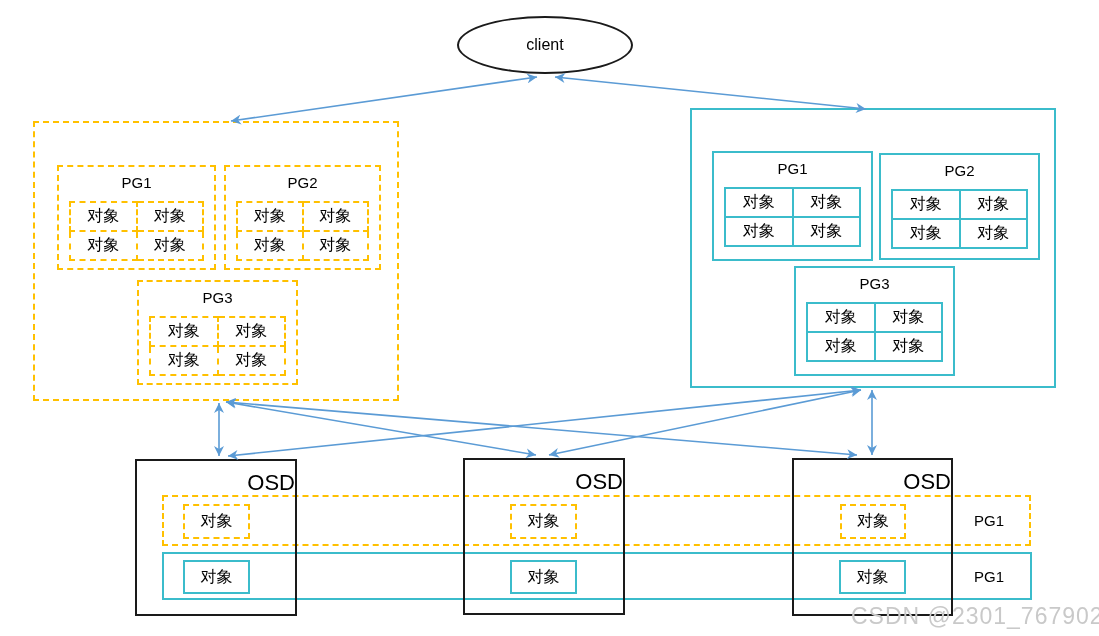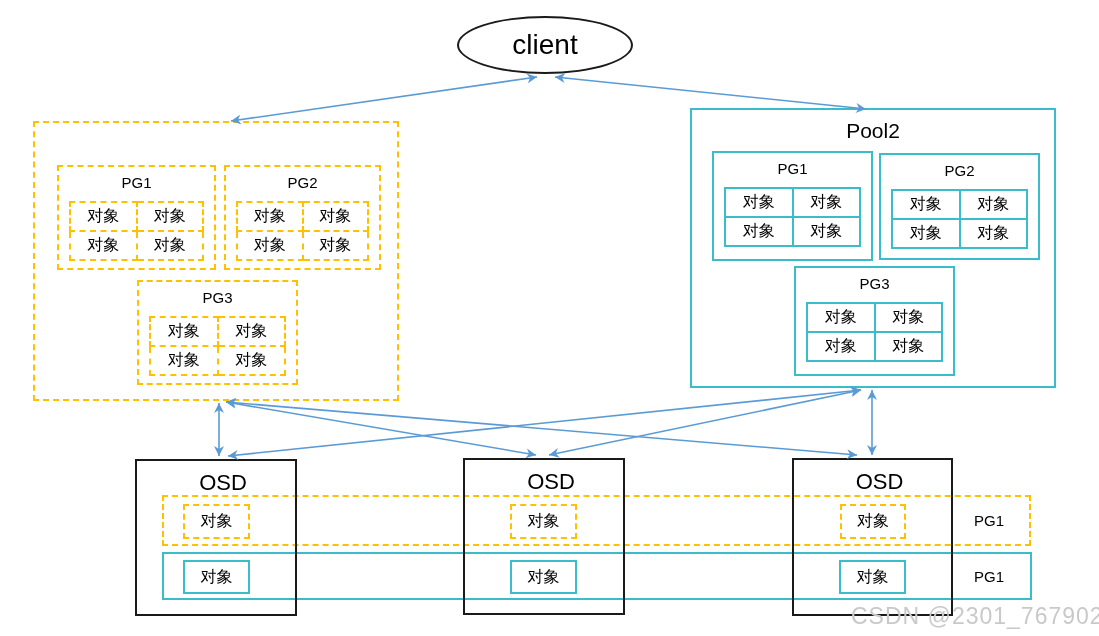--- a/index.html
+++ b/index.html
@@ -20,21 +20,21 @@
     overflow:hidden;
   }
   .abs { position:absolute; }
 
   
   .client-ellipse {
     left:457px; top:16px; width:176px; height:58px;
     border:2.5px solid var(--black);
     border-radius:50%;
     display:flex; align-items:center; justify-content:center;
-    font-size:28px;
+    font-size:16px;
     z-index:3; background:#fff;
   }
 
   
   .pool { z-index:1; }
   .pool-gold { border:2px dashed var(--gold); }
   .pool-teal { border:2px solid  var(--teal); }
   #pool1 { left:33px;  top:121px; width:366px; height:280px; }
   #pool2 { left:690px; top:108px; width:366px; height:280px; }
   .pool-title { position:absolute; left:0; right:0; top:9px; text-align:center; font-size:21px; }
@@ -66,21 +66,21 @@
   #row-solid  .row-label { top:14px; }
 
   
   .osd {
     border:2.5px solid var(--black);
     z-index:2; background:transparent;
   }
   #osd1 { left:135px; top:459px; width:162px; height:157px; }
   #osd2 { left:463px; top:458px; width:162px; height:157px; }
   #osd3 { left:792px; top:458px; width:161px; height:158px; }
-  .osd-title { position:absolute; left:0; right:0; top:9px; text-align:center; font-size:22px;margin-left:14px; }
+  .osd-title { position:absolute; left:0; right:0; top:9px; text-align:right; font-size:22px;margin-left:14px; }
 
   
   .obj-box {
     z-index:3; display:flex; align-items:center; justify-content:center;
     font-size:16px; background:#fff;
   }
   .obj-gold { border:2px dashed var(--gold); }
   .obj-teal { border:2px solid  var(--teal); }
   #od1 { left:183px; top:504px; width:67px; height:35px; }
   #od2 { left:510px; top:504px; width:67px; height:35px; }
@@ -162,21 +162,20 @@
             <td>对象</td>
             <td>对象</td>
           </tr>
         </tbody>
           </table>
       </div>
     </div>
   </div>
 
   <div class="abs pool pool-teal" id="pool2">
-    <div class="pool-title">Pool2</div>
 
     <div class="pg pg-teal" id="p2pg1">
       <div class="pg-label">PG1</div>
       <div class="pg-table-wrap">
         <table>
             <tbody>
           <tr>
             <td>对象</td>
             <td>对象</td>
           </tr>

